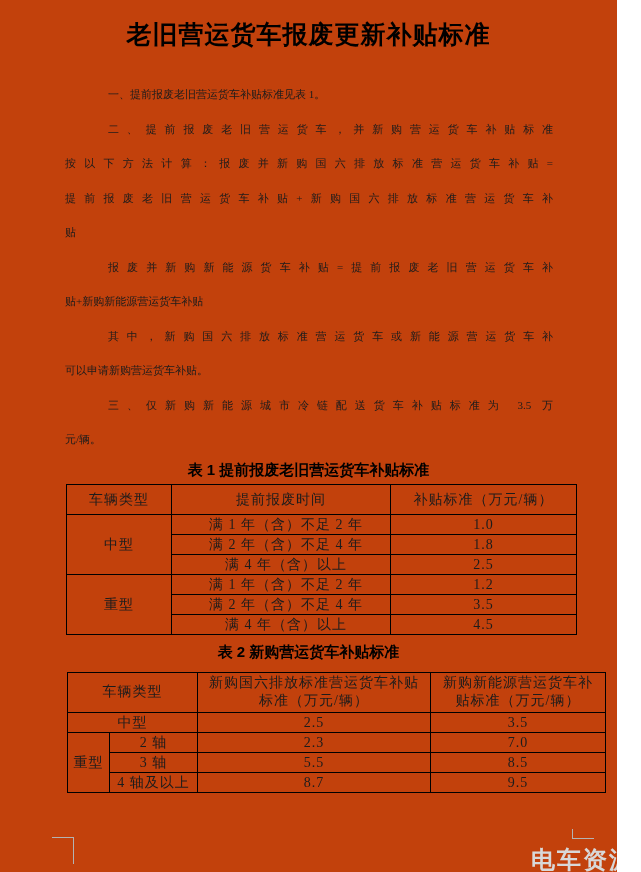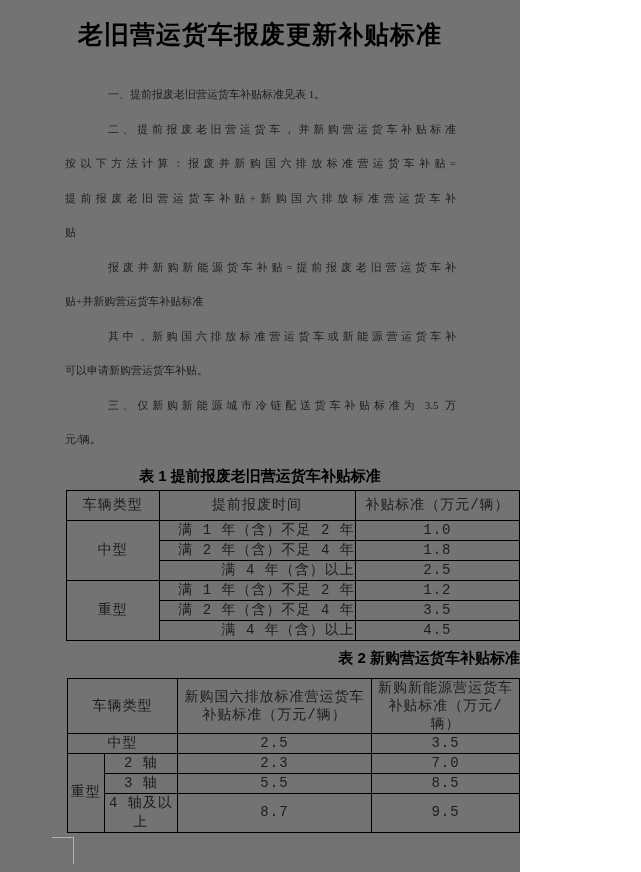--- a/index.html
+++ b/index.html
@@ -1,47 +1,46 @@
 <!DOCTYPE html>
 <html><head>
 <meta charset="utf-8">
 <style>
   html,body{margin:0;padding:0;background:#ffffff;}
   .page{
-    position:relative;width:520px;height:872px;background:#737373;overflow:hidden;
+    position:relative;width:617px;height:872px;background:#c2410c;overflow:hidden;
     font-family:"Liberation Serif","DejaVu Serif",serif;color:#1c1c1c;
   }
   .doc-title{
     padding-top:19px;text-align:center;
     font-family:"Liberation Sans","DejaVu Sans",sans-serif;
     font-weight:700;font-size:25px;letter-spacing:1px;line-height:30px;color:#000;
   }
   .body-text{margin:28px 64px 0 65px;}
   .line{font-size:11px;line-height:34.5px;height:34.5px;}
   .j{text-align:justify;text-align-last:justify;text-justify:inter-character;}
   .indent{text-indent:43px;}
   .end{text-align:left;}
   .tbl-caption{
     text-align:center;font-family:"Liberation Sans","DejaVu Sans",sans-serif;
     font-weight:700;font-size:15px;line-height:22px;color:#000;
   }
-  .cap1{margin-top:8px;}
-  .cap2{margin-top:6px;text-align:right;}
+  .cap1{margin-top:2px;}
+  .cap2{margin-top:6px;}
   table{border-collapse:collapse;table-layout:fixed;margin-left:66px;}
   .t1{margin-top:3px;}
   .t2{margin-top:9px;margin-left:67px;}
   td{
     border:1px solid #000;font-size:14px;text-align:center;vertical-align:middle;
     padding:0;line-height:19px;height:19px;letter-spacing:1px;color:#1c1c1c;
     overflow:hidden;
-    font-family:Liberation Mono, monospace;
   }
   .t1 .hdr td{height:29px;}
   .t2 .hdr td{height:39px;line-height:18px;padding:0 6px;}
-  td.period{text-align:right;padding-left:10px;}
+  td.period{text-align:center;padding-left:10px;}
   .c1{width:104px;} .c2{width:218px;} .c3{width:185px;}
   .d1{width:41px;} .d2{width:87px;} .d3{width:220px;margin-top:44px;} .d4{width:162px;}
   .watermark{
     position:absolute;left:531px;top:844px;white-space:nowrap;
     font-family:"Liberation Sans","DejaVu Sans",sans-serif;font-weight:700;
     font-size:24px;letter-spacing:2px;color:#d8d8d8;
   }
   .crop-bl{
     position:absolute;left:52px;top:837px;width:21px;height:26px;
     border-top:1px solid #b3b3b3;border-right:1px solid #b3b3b3;
@@ -60,21 +59,21 @@
 
   <div class="body-text">
     <div class="line indent end">一、提前报废老旧营运货车补贴标准见表 1。</div>
 
     <div class="line indent j">二、提前报废老旧营运货车，并新购营运货车补贴标准</div>
     <div class="line j">按以下方法计算：报废并新购国六排放标准营运货车补贴=</div>
     <div class="line j">提前报废老旧营运货车补贴+新购国六排放标准营运货车补</div>
     <div class="line end">贴</div>
 
     <div class="line indent j">报废并新购新能源货车补贴=提前报废老旧营运货车补</div>
-    <div class="line end">贴+并新购营运货车补贴标准</div>
+    <div class="line end">贴+新购新能源营运货车补贴</div>
 
     <div class="line indent j">其中，新购国六排放标准营运货车或新能源营运货车补</div>
     <div class="line end">可以申请新购营运货车补贴。</div>
 
     <div class="line indent j">三、仅新购新能源城市冷链配送货车补贴标准为 3.5 万</div>
     <div class="line end">元/辆。</div>
   </div>
 
   <div class="tbl-caption cap1">表 1 提前报废老旧营运货车补贴标准</div>
 

